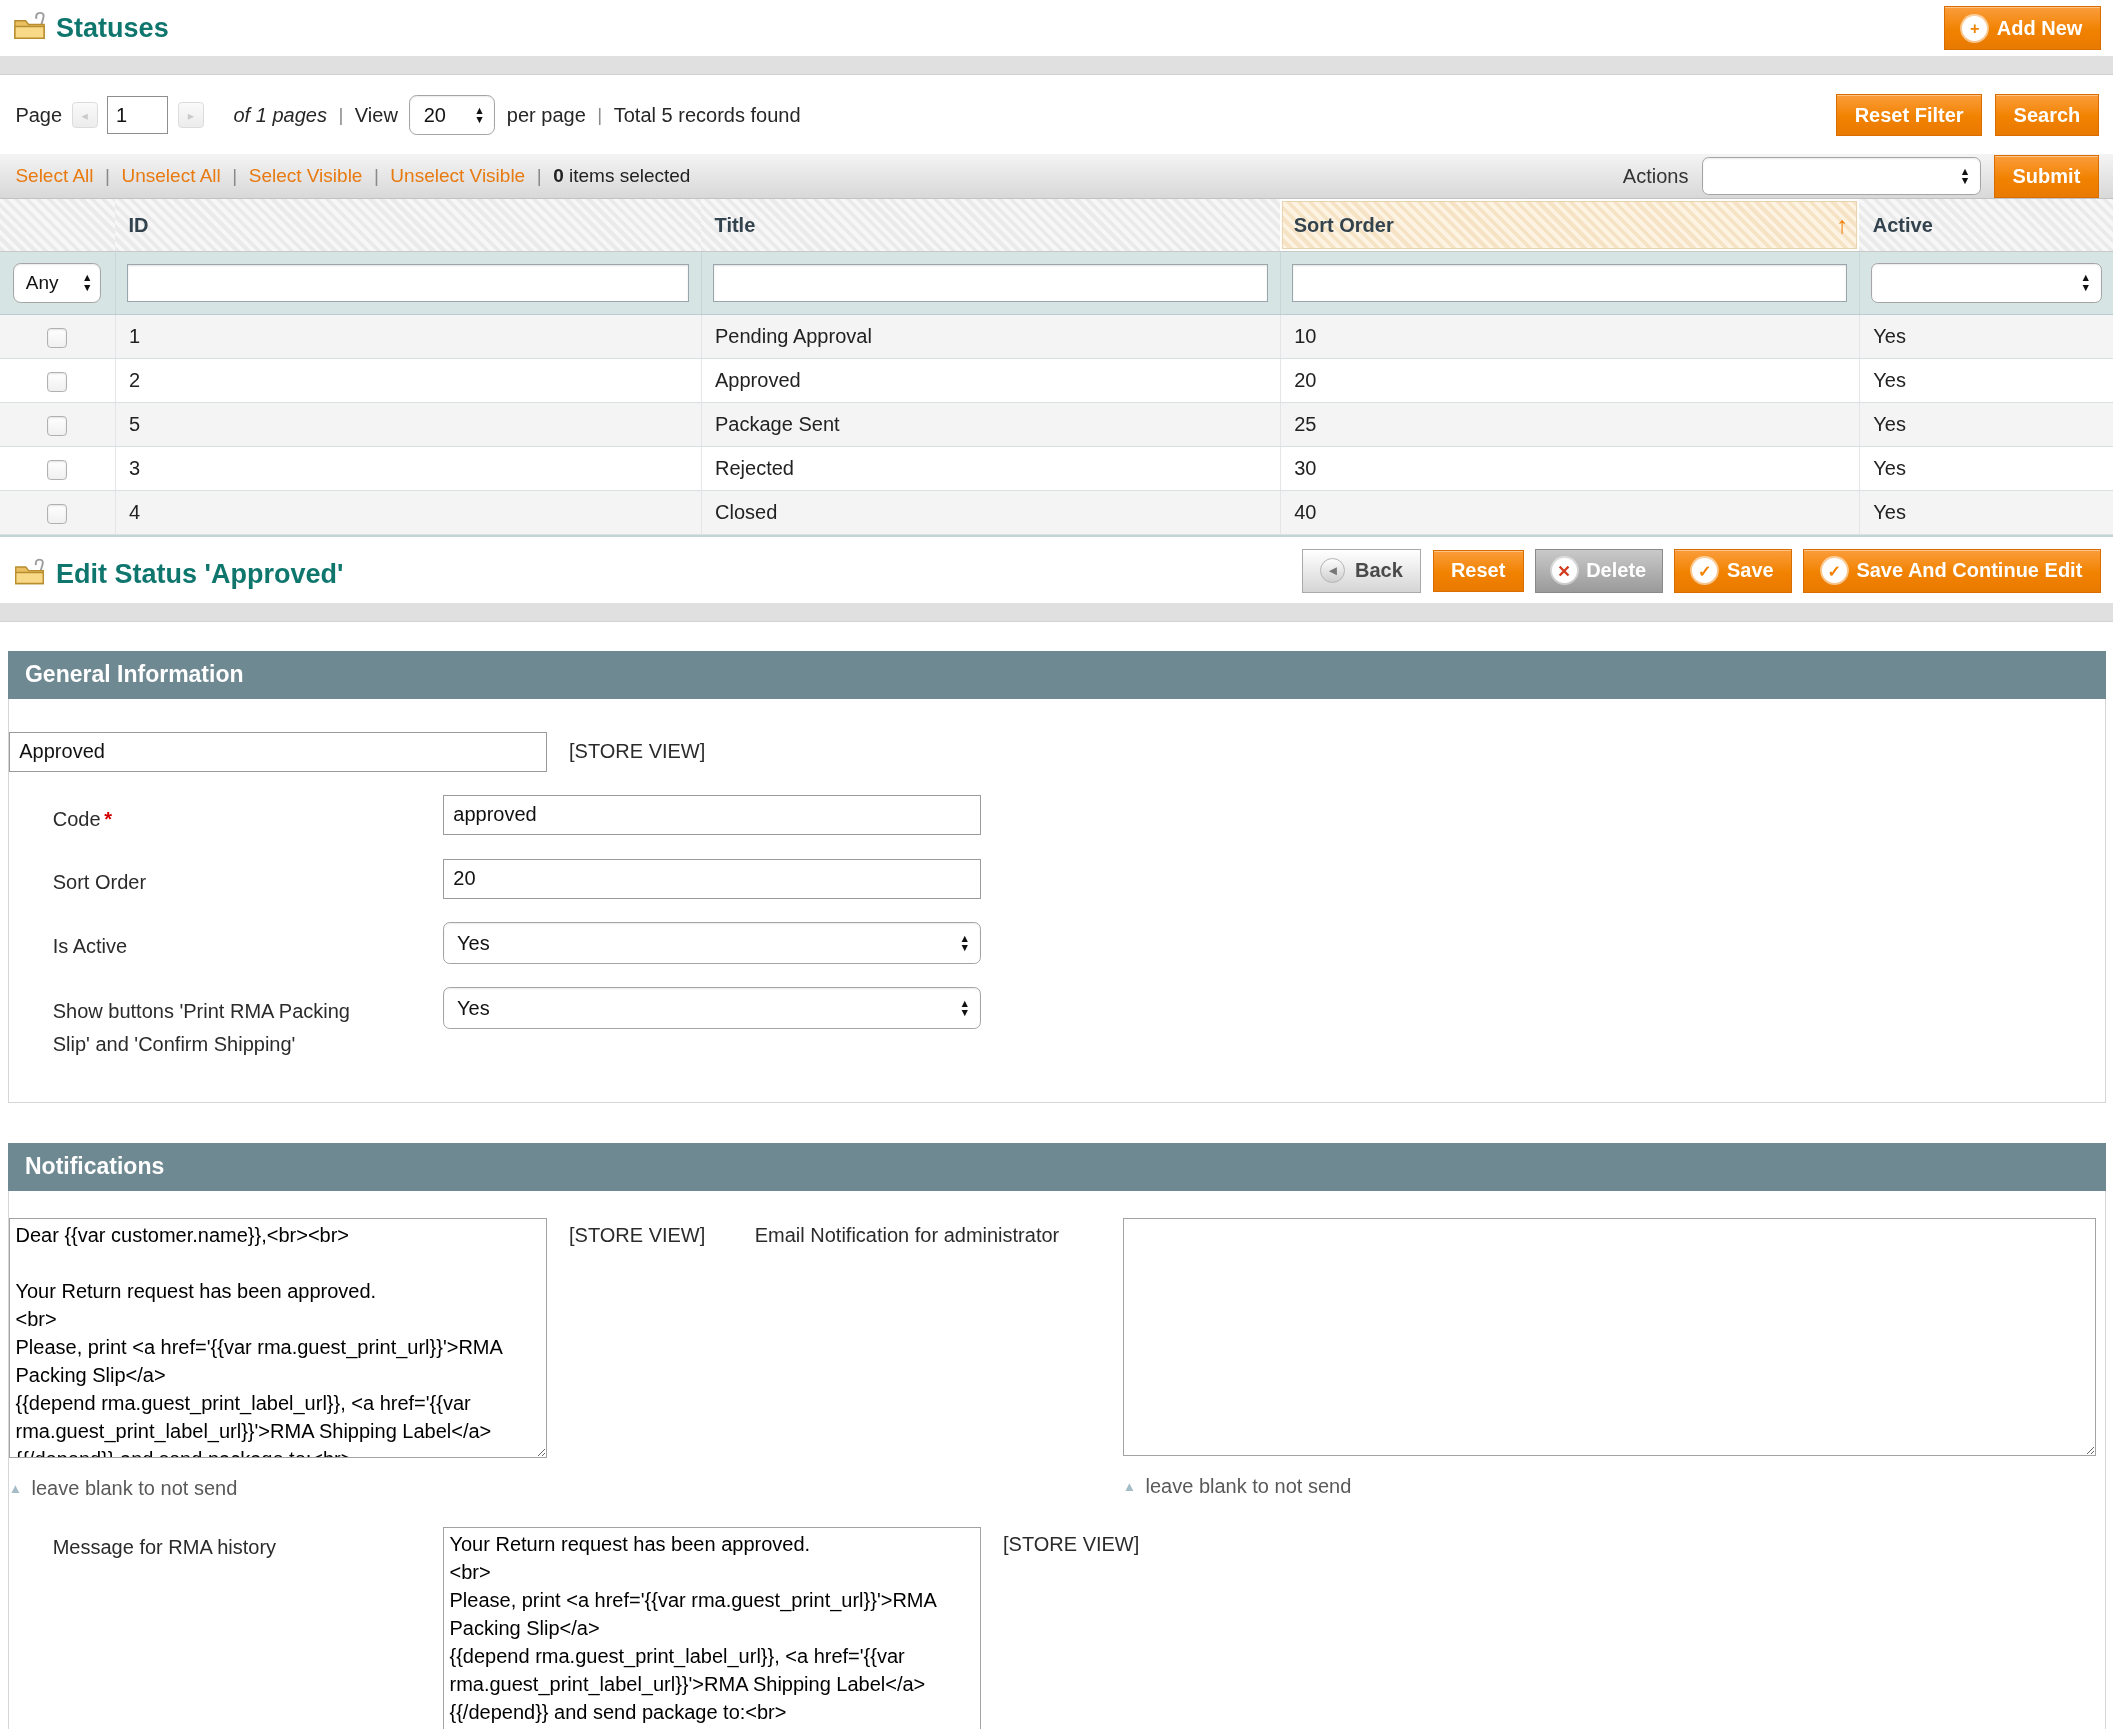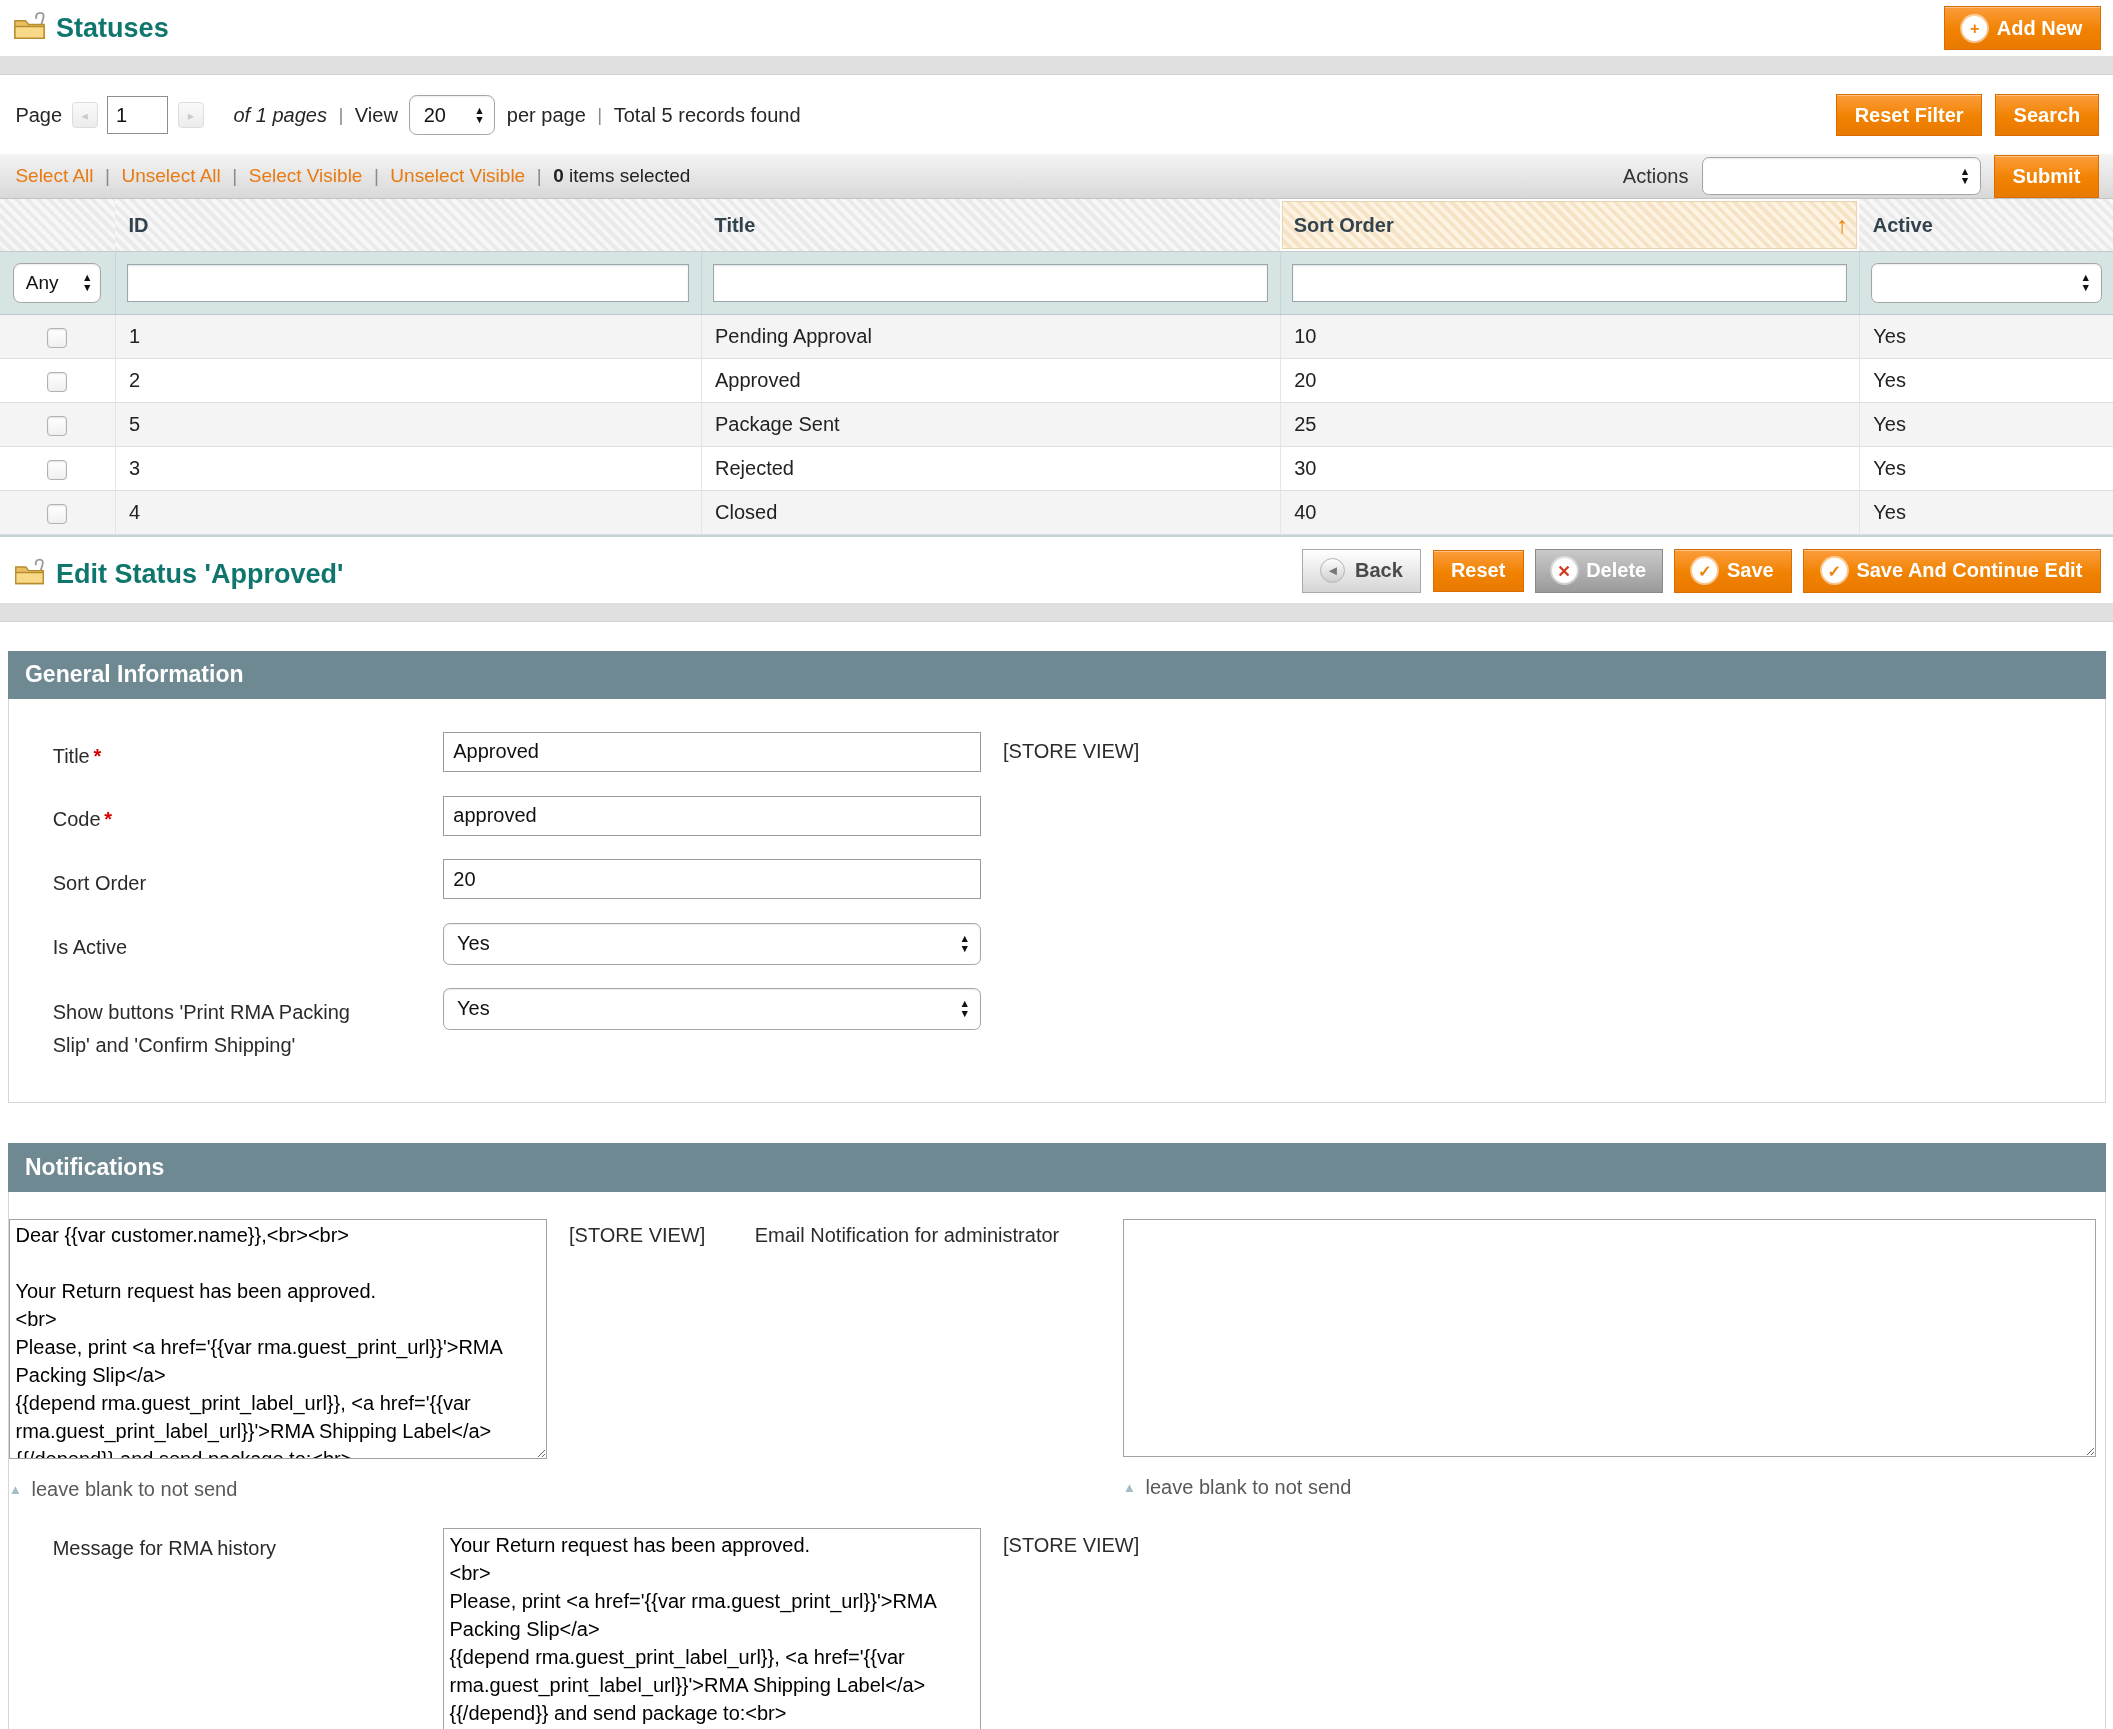--- a/index.html
+++ b/index.html
@@ -314,21 +314,20 @@
       <span>Save And Continue Edit</span>
     </button>
   </div>
 </div>
 <div class="gray-band"></div>
 
 <div class="section" style="margin-top:29px;">
   <div class="section-title">General Information</div>
   <div class="section-body">
     <div class="form-row">
-      <div class="f-label"><span>Title</span><em>*</em></div>
       <div class="f-value"><input class="text-input" value="Approved" style=""></div>
       <div class="f-scope">[STORE VIEW]</div>
     </div>
     <div class="form-row">
       <div class="f-label"><span>Code</span><em>*</em></div>
       <div class="f-value"><input class="text-input" value="approved" style=""></div>
     </div>
     <div class="form-row">
       <div class="f-label"><span>Sort Order</span></div>
       <div class="f-value"><input class="text-input" value="20" style=""></div>

